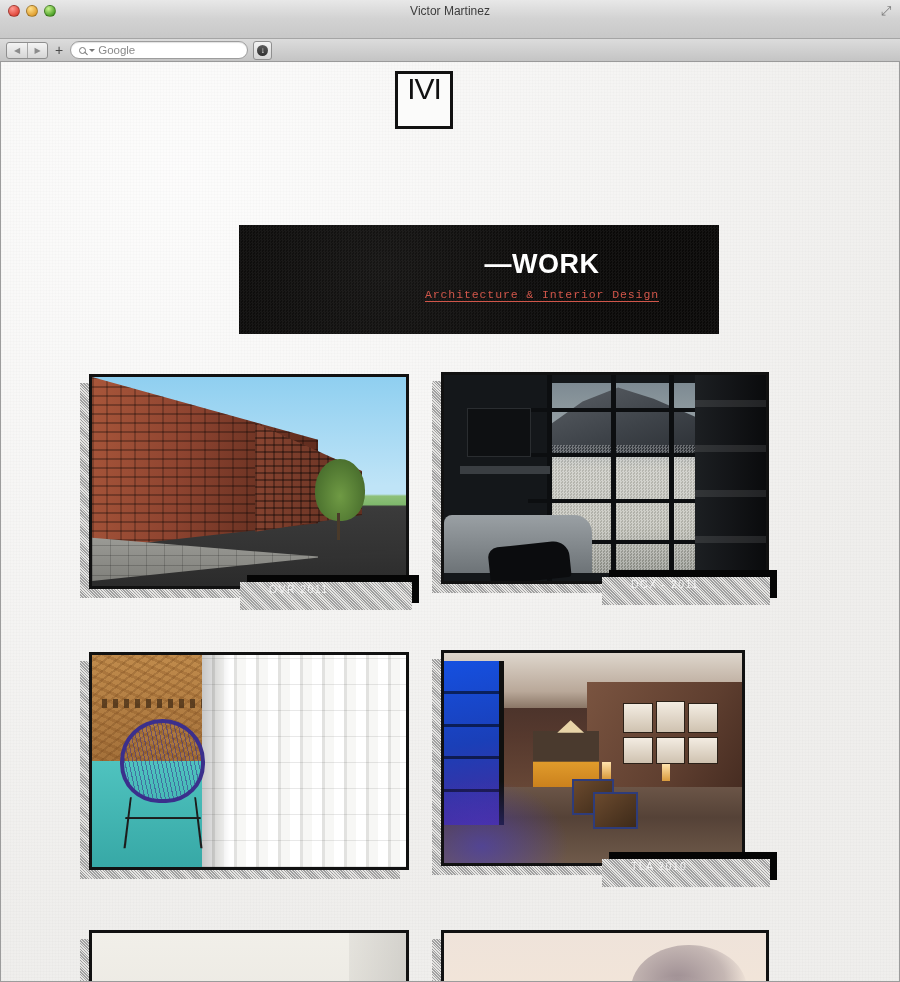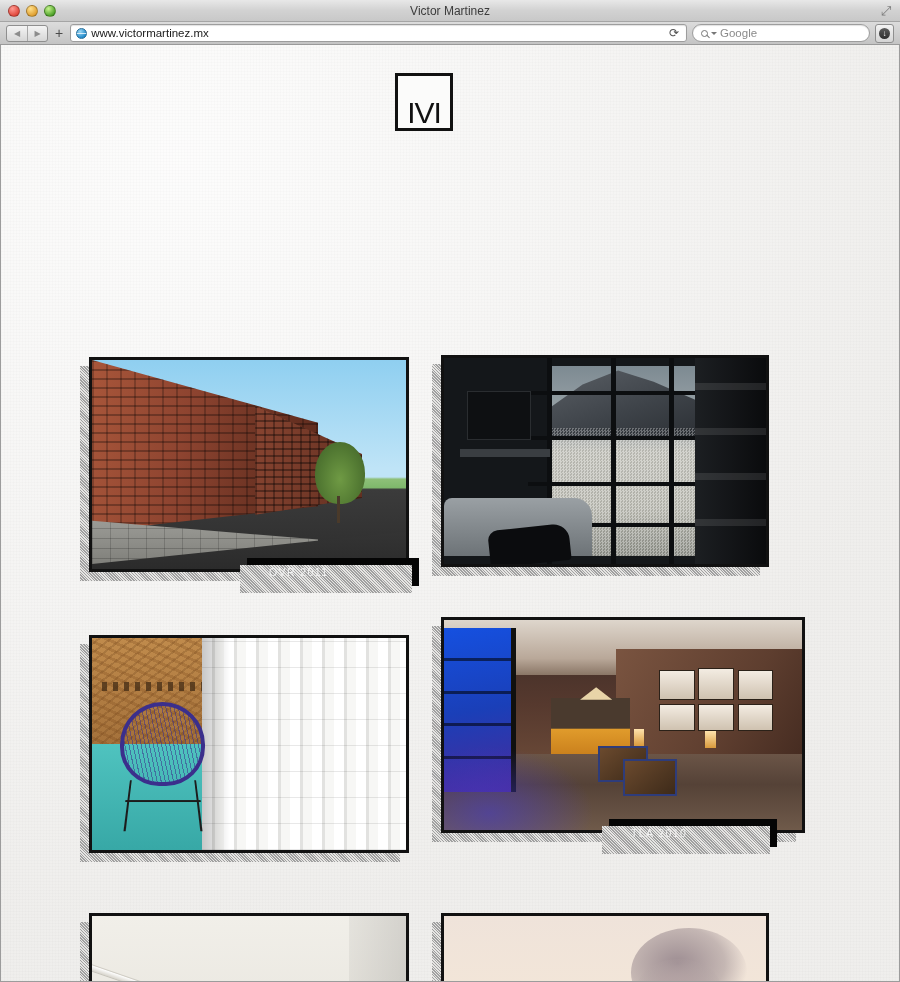--- a/index.html
+++ b/index.html
@@ -17,21 +17,21 @@
   .browser {
     width: 900px;
     height: 982px;
     position: relative;
     background: #d5d5d5;
     display: flex;
     flex-direction: column;
   }
 
   .titlebar {
-    height: 22px;
+    height: 39px;
     background: linear-gradient(to bottom, #e8e8e8 0%, #d2d2d2 50%, #c8c8c8 100%);
     border-bottom: 1px solid #a5a5a5;
     position: relative;
     flex: 0 0 auto;
   }
 
   .traffic {
     position: absolute;
     left: 8px; top: 5px;
     display: flex;
@@ -211,26 +211,26 @@
       repeating-linear-gradient(90deg, rgba(0,0,0,0.012) 0px, rgba(0,0,0,0.012) 1px, transparent 1px, transparent 3px),
       radial-gradient(circle at 20% 12%, rgba(255,255,255,0.8), rgba(0,0,0,0.02) 70%);
     border-left: 1px solid #9c9c9c;
     border-right: 1px solid #9c9c9c;
     border-bottom: 1px solid #9c9c9c;
   }
 
   
   .logo-wrap {
     position: absolute;
-    left: 394px; top: 28px;
+    left: 394px; top: 9px;
     width: 58px; height: 58px;
     border: 3px solid #111;
     background: #fbfbfa;
     display: flex;
-    align-items: flex-end;
+    align-items: flex-start;
     justify-content: center;
   }
   .logo-mark {
     font-family: "Liberation Sans", sans-serif;
     font-size: 30px;
     font-weight: 400;
     letter-spacing: -1px;
     color: #111;
     line-height: 1;
   }
@@ -356,21 +356,21 @@
     font-size: 10.5px;
     font-weight: normal;
     letter-spacing: 1.4px;
     font-family: "Liberation Sans", sans-serif;
   }
 
   
   .card.c0 { left: 88px; top: 40px;  width: 320px; height: 215px; }
   .card.c1 { left: 440px; top: 38px; width: 328px; height: 212px; }
   .card.c2 { left: 88px; top: 318px; width: 320px; height: 218px; }
-  .card.c3 { left: 440px; top: 300px; width: 364px; height: 216px; }
+  .card.c3 { left: 440px; top: 316px; width: 304px; height: 216px; }
   .card.c4 { left: 88px; top: 596px; width: 320px; height: 200px; }
   .card.c5 { left: 440px; top: 596px; width: 328px; height: 200px; }
 
   .card.c1 .caption, .card.c3 .caption { left: 168px; width: 168px; }
 
   
 
   
   .art-brick { position: absolute; inset: 0; background: linear-gradient(to bottom, #8fcff0 0%, #bfe4f7 52%, #bfe4f7 56%, #8ec079 57%, #7fb86c 61%, #3b3b3b 62%, #2c2c2c 100%); }
   .art-brick .wall {
@@ -623,42 +623,43 @@
     <div class="win-title">Victor Martinez</div>
     <div class="resize-grip">⤢</div>
   </div>
 
   <div class="toolbar">
     <div class="navgroup">
       <div class="navbtn">◀</div>
       <div class="navbtn">▶</div>
     </div>
     <div class="addbtn">+</div>
-    <div class="urlfield">
-      <div class="globe"></div>
-      <div class="url-text">www.victormartinez.mx</div>
-      <div class="reload">⟳</div>
-    </div>
     <div class="searchfield">
       <div class="mag"></div>
       <div class="caret-sm"></div>
       <div class="search-ph">Google</div>
     </div>
     <div class="dlbtn">
       <div class="circ">↓</div>
     </div>
   </div>
 
   <div class="page">
 
     <div class="logo-wrap">
       <div class="logo-mark">IVI</div>
     </div>
 
 
+    <div class="hero">
+      <div class="hero-inner">
+        <div class="hero-title">—WORK</div>
+        <div class="hero-sub">Architecture &amp; Interior Design</div>
+      </div>
+    </div>
 
     <div class="grid">
 
       <div class="card c0">
         <div class="card-shadow"></div>
         <div class="photo">
           <div class="art-brick">
             <div class="wall"></div>
               <div class="wall2"></div>
             <div class="base"></div>
@@ -691,20 +692,24 @@
               <i style="top:12%"></i>
                 <i style="top:34%"></i>
                 <i style="top:56%"></i>
                 <i style="top:78%"></i>
             </div>
             <div class="tv"></div>
             <div class="desk"></div>
             <div class="bed"></div>
             <div class="pillow"></div>
           </div>
+        </div>
+        <div class="caption">
+          <div class="cap-shadow"></div>
+          <span class="cap-text">DCX - 2011</span>
         </div>
       </div>
 
       <div class="card c2">
         <div class="card-shadow"></div>
         <div class="photo">
           <div class="art-org">
             <div class="osb">
                 <div class="scribble"></div>
               </div>

